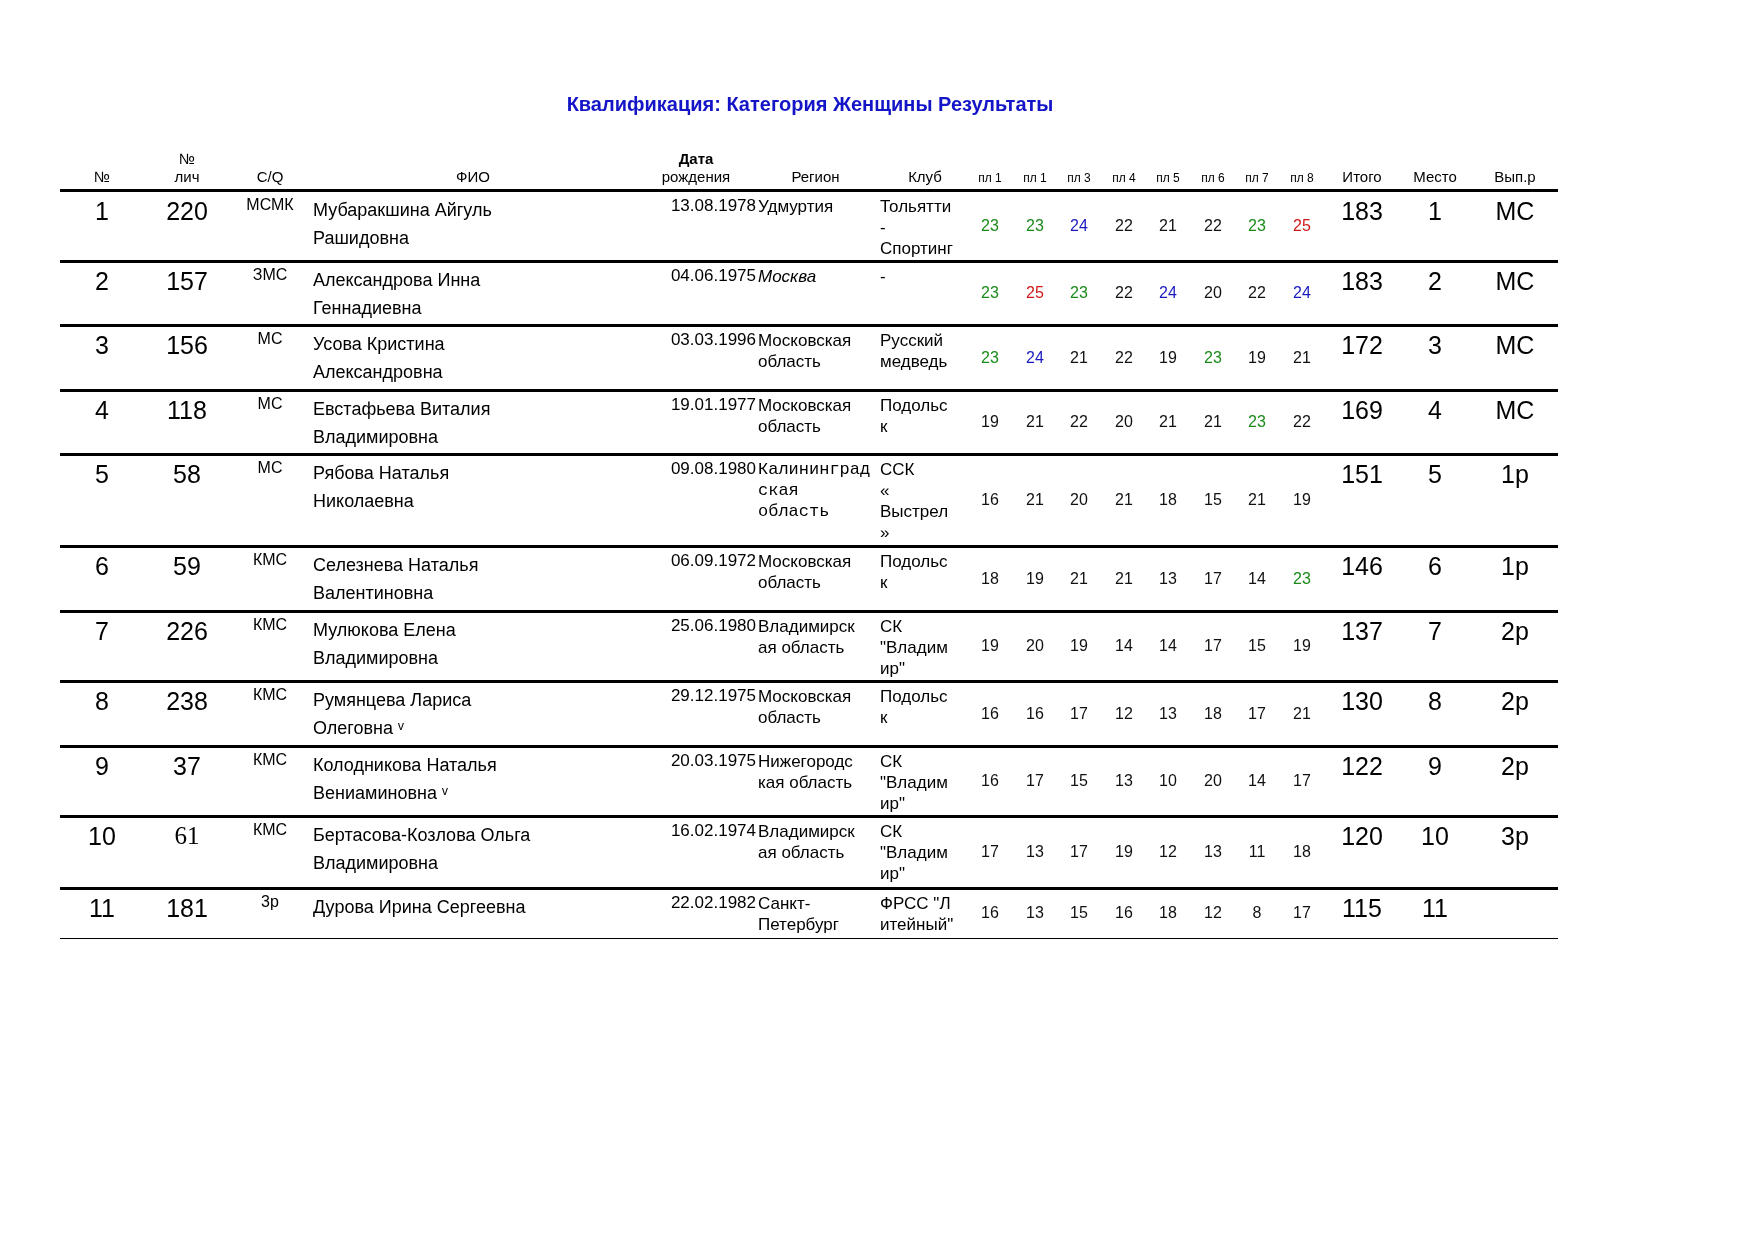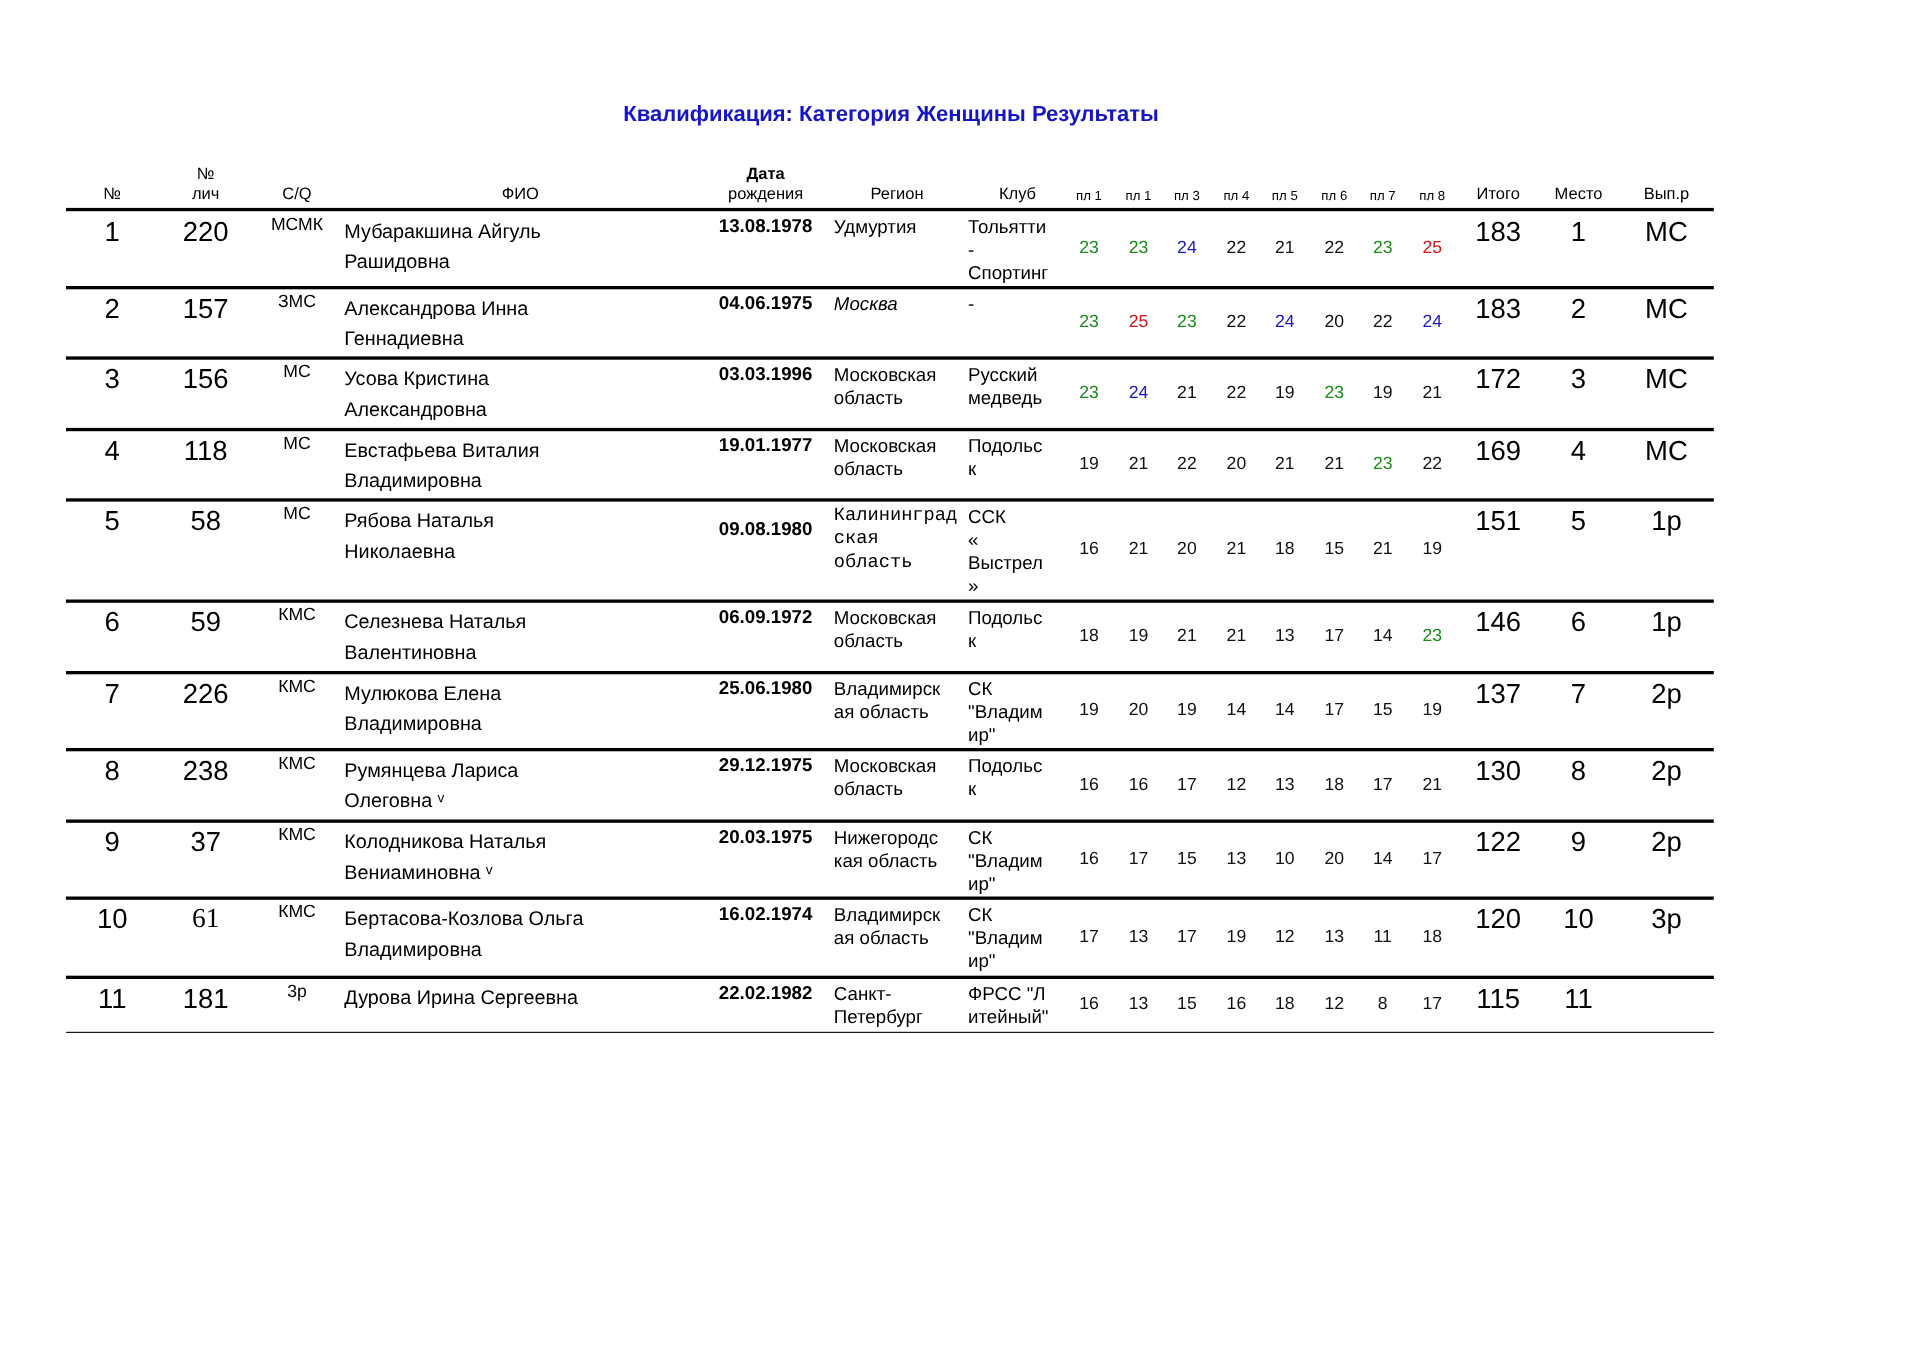--- a/index.html
+++ b/index.html
@@ -7,21 +7,21 @@
          font-family:"Liberation Sans", sans-serif; color:#000; }
   .title { position:absolute; top:93px; left:0; width:1620px; text-align:center;
            font-weight:bold; font-size:20px; color:#1515c8; }
   .hdr { position:absolute; font-size:15px; text-align:center; line-height:19px; }
   .hdr.small { font-size:12px; }
   .hline { position:absolute; left:60px; width:1498px; background:#000; }
   .cell { position:absolute; }
   .num { font-size:25px; text-align:center; }
   .cq { font-size:16px; text-align:center; }
   .fio { font-size:18px; line-height:28px; }
-  .date { font-size:17px; text-align:center;font-weight:bold; }
+  .date { font-size:17px; text-align:right; }
   .reg { font-size:17px; line-height:21px; }
   .club { font-size:17px; line-height:21px; width:92px; word-break:break-all; }
   .score { font-size:16px; text-align:center; width:40px; }
   .big { font-size:25px; text-align:center; }
 </style>
 </head>
 <body>
 
 <div class="title">Квалификация: Категория Женщины Результаты</div>
 
@@ -133,21 +133,21 @@
         <div class="cell big" style="left: 1322px; top: 396px; width: 80px;">169</div>
         <div class="cell big" style="left: 1395px; top: 396px; width: 80px;">4</div>
         <div class="cell big" style="left: 1475px; top: 396px; width: 80px;">МС</div>
         <div class="hline" style="top: 453px; height: 3px;"></div>
       </div>
       <div>
         <div class="cell num" style="left: 72px; top: 460px; width: 60px;">5</div>
         <div class="cell num" style="left: 157px; top: 460px; width: 60px;">58</div>
         <div class="cell cq" style="left: 240px; top: 459px; width: 60px;">МС</div>
         <div class="cell fio" style="left: 313px; top: 459px; width: 330px;">Рябова Наталья<br>Николаевна</div>
-        <div class="cell date" style="left: 636px; top: 459px; width: 120px; margin-top: 12px;">09.08.1980</div>
+        <div class="cell date" style="left: 636px; top: 459px; width: 120px;">09.08.1980</div>
         <div class="cell reg" style="left: 758px; top: 459px; width: 118px; font-family: Liberation Mono, monospace;">Калининград<br>ская<br>область</div>
         <div class="cell club" style="left: 880px; top: 459px; width: 100px;">ССК<br>«<br>Выстрел<br>»</div>
         <div class="cell score" style="left: 970px; top: 491px; width: 40px; color: rgb(17, 17, 17);">16</div>
         <div class="cell score" style="left: 1015px; top: 491px; width: 40px; color: rgb(17, 17, 17);">21</div>
         <div class="cell score" style="left: 1059px; top: 491px; width: 40px; color: rgb(17, 17, 17);">20</div>
         <div class="cell score" style="left: 1104px; top: 491px; width: 40px; color: rgb(17, 17, 17);">21</div>
         <div class="cell score" style="left: 1148px; top: 491px; width: 40px; color: rgb(17, 17, 17);">18</div>
         <div class="cell score" style="left: 1193px; top: 491px; width: 40px; color: rgb(17, 17, 17);">15</div>
         <div class="cell score" style="left: 1237px; top: 491px; width: 40px; color: rgb(17, 17, 17);">21</div>
         <div class="cell score" style="left: 1282px; top: 491px; width: 40px; color: rgb(17, 17, 17);">19</div>

